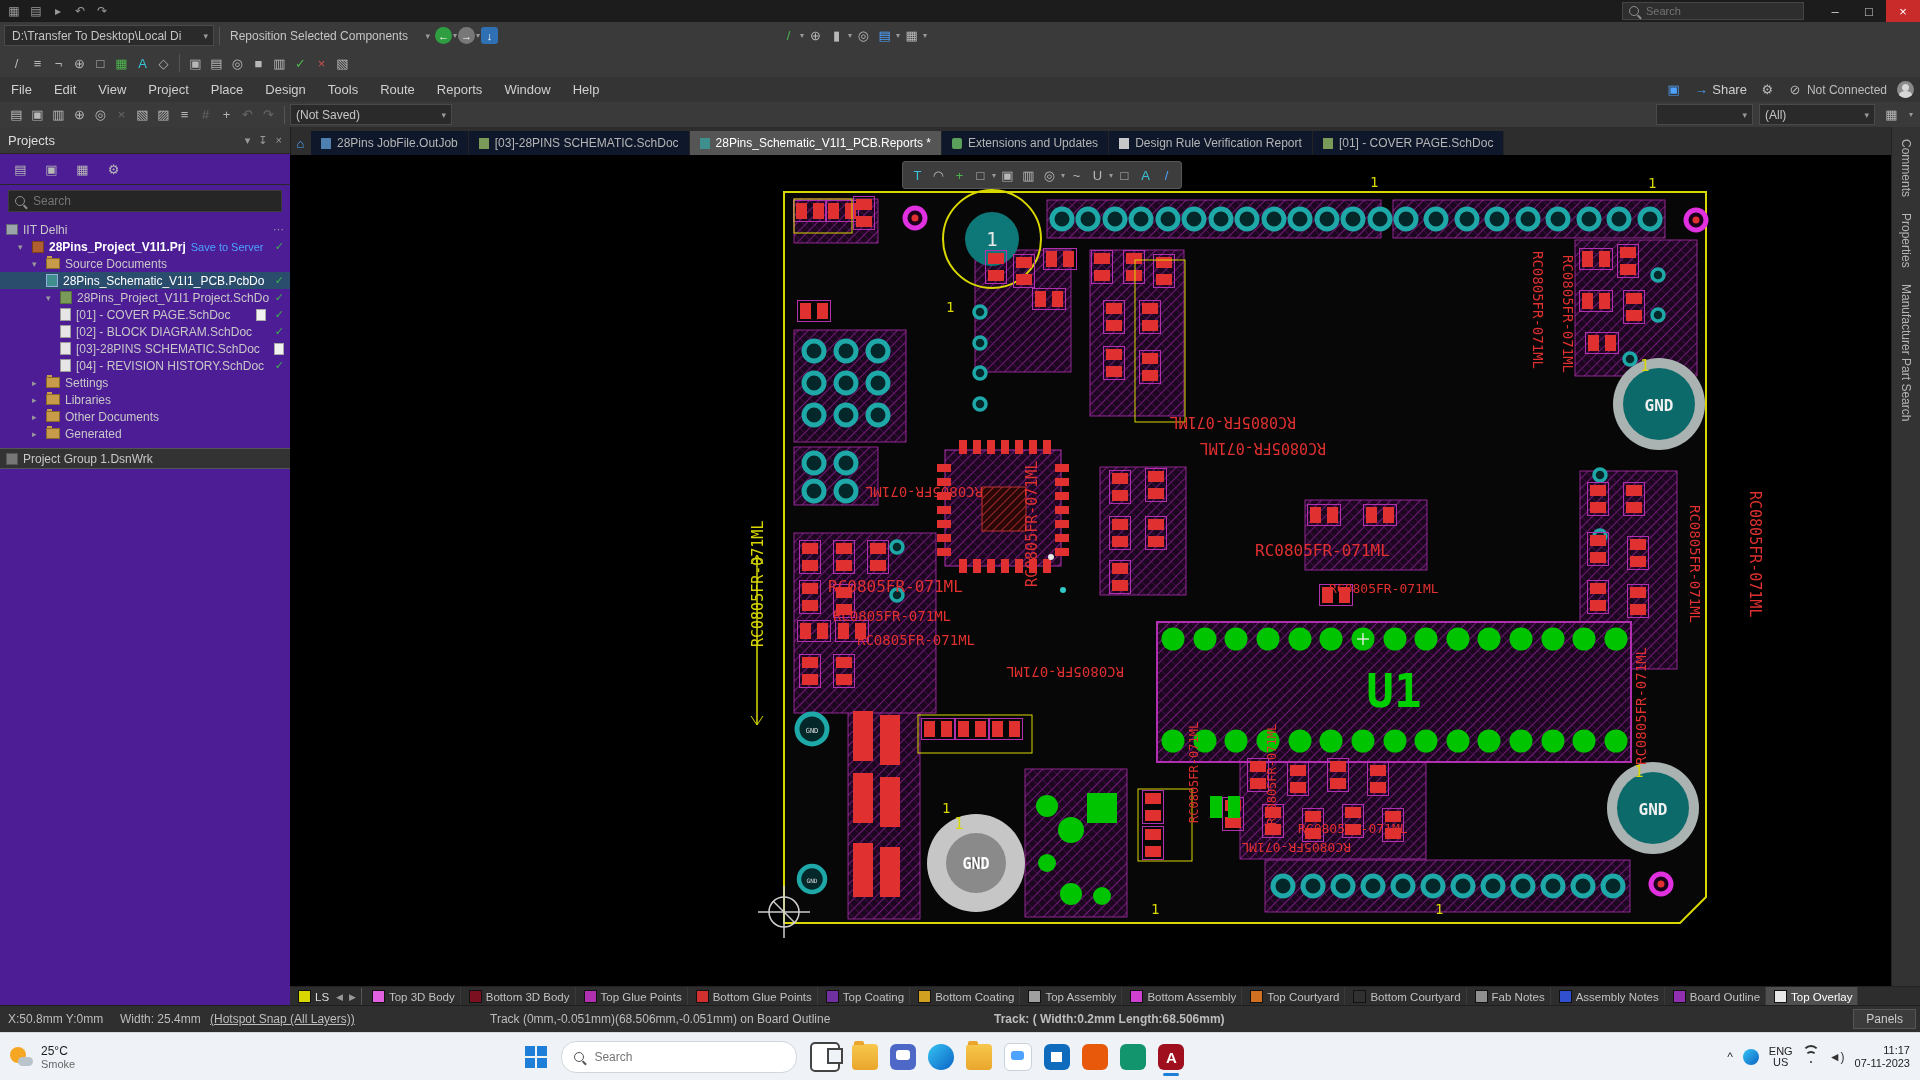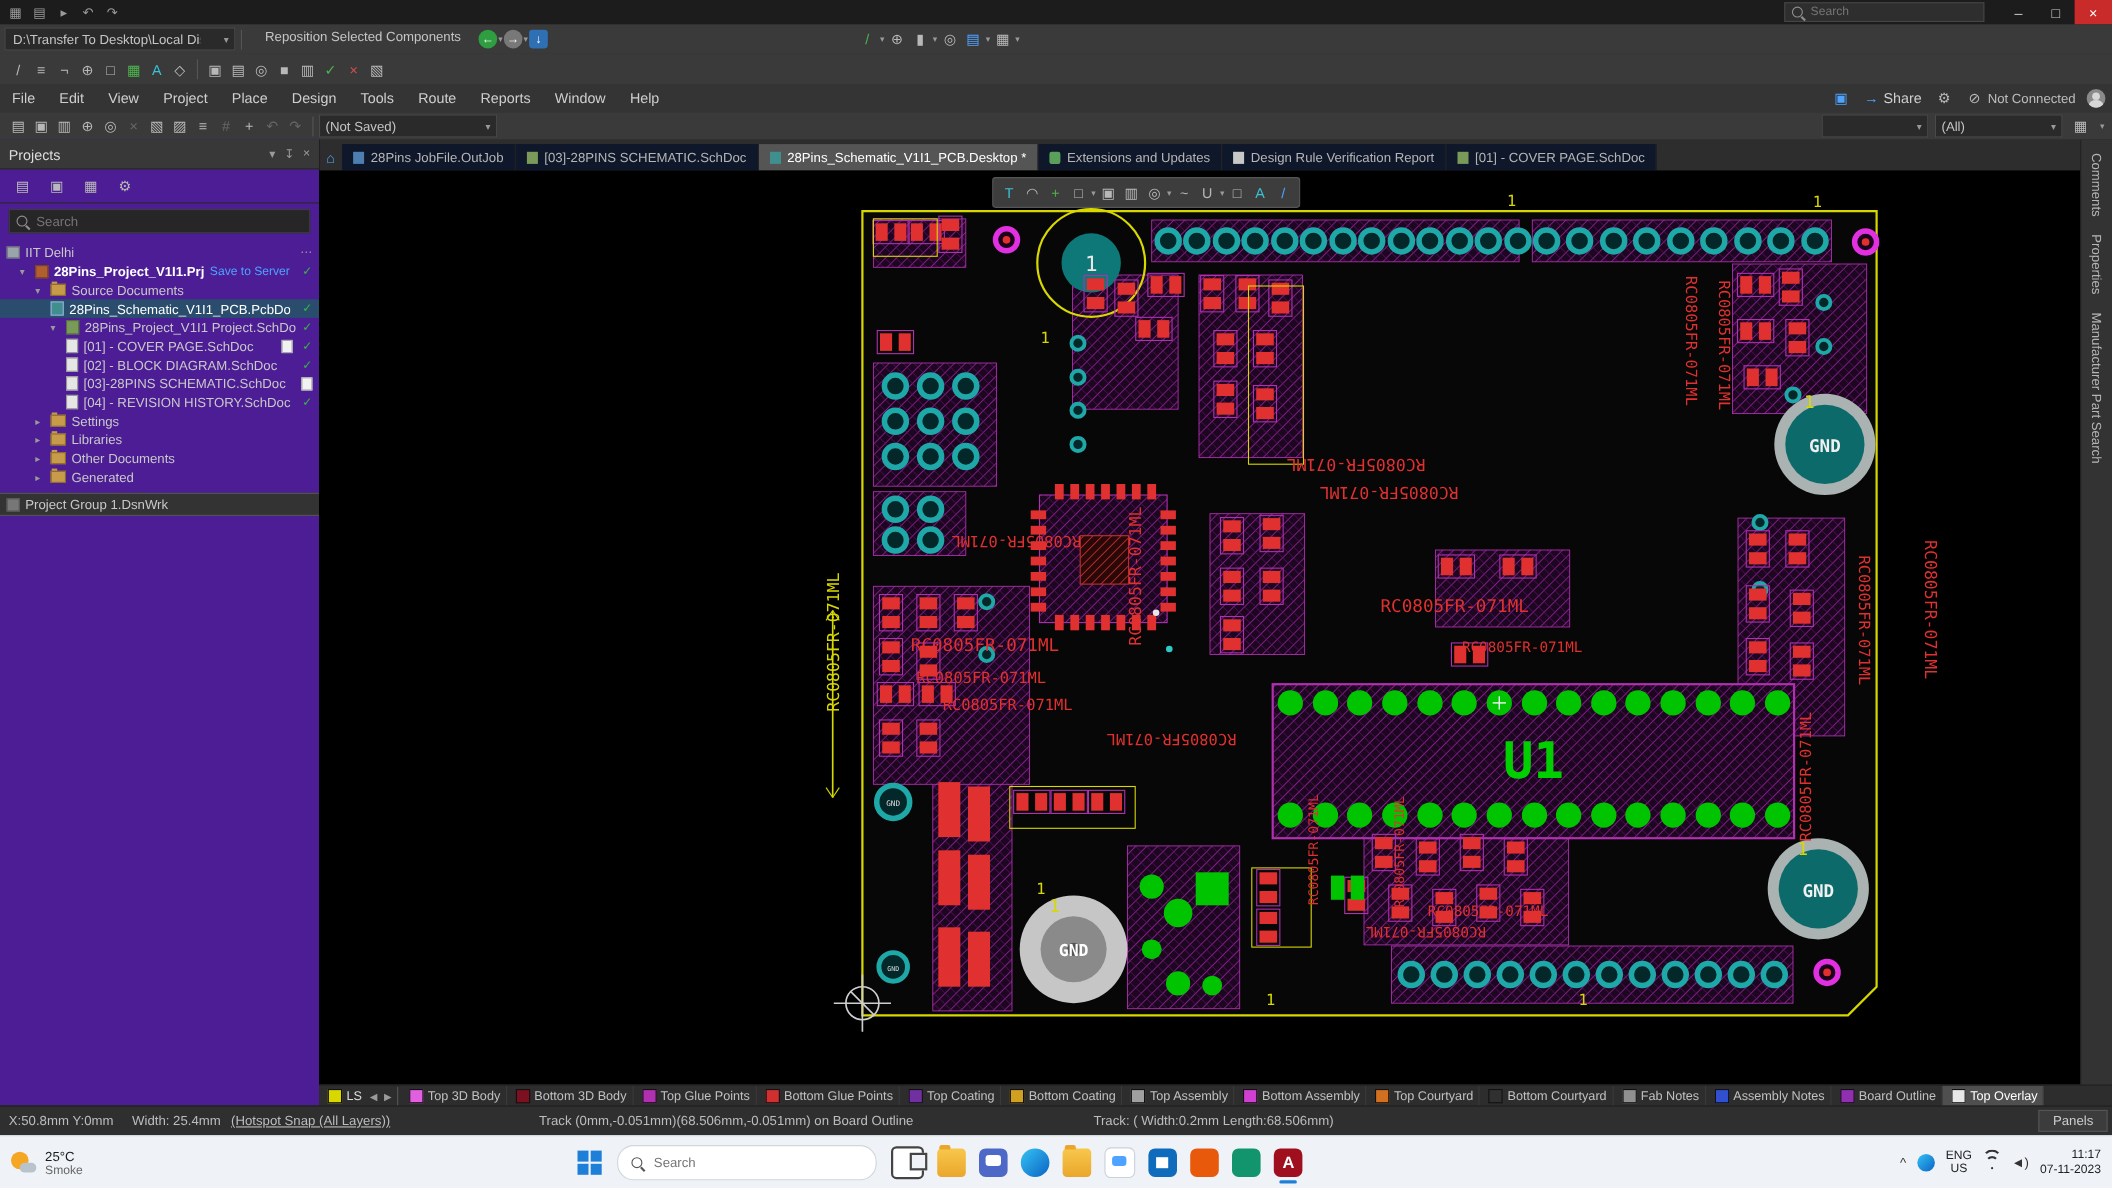--- a/index.html
+++ b/index.html
@@ -152,21 +152,21 @@
       <span class="winbtn close">×</span>
     </div>
   </div>
 
   <div class="row2">
     <div class="combo" style="width:198px;">
       <input style="background: transparent; border: 0px; outline: 0px; color: rgb(197, 197, 197); font-size: 12px; width: 170px; font-family: &quot;Liberation Sans&quot;, sans-serif;" value="D:\Transfer To Desktop\Local Disk\">
       <span class="arr">▾</span>
     </div>
     <div class="vsep"></div>
-    <div class="combo" style="width:200px;border:0;background:transparent;flex-direction:column;">
+    <div class="combo" style="width:200px;border:0;background:transparent;">
       <span>Reposition Selected Components</span>
       <span class="arr">▾</span>
     </div>
     <span class="circbtn" style="background:#2e9e40;">←</span>
     <span class="mini-arr">▾</span>
     <span class="circbtn" style="background:#787878;">→</span>
     <span class="mini-arr">▾</span>
     <span class="circbtn" style="background:#2f6fb4;border-radius:3px;">↓</span>
     <div class="abs" style="left:778px;display:flex;align-items:center;">
       <span class="ticon gn">/</span>
@@ -267,21 +267,21 @@
     <div class="dtab">
       <span class="dico" style="background:#4d7fb0;"></span>
       <span>28Pins JobFile.OutJob</span>
     </div>
     <div class="dtab">
       <span class="dico" style="background:#7a9a5a;"></span>
       <span>[03]-28PINS SCHEMATIC.SchDoc</span>
     </div>
     <div class="dtab active">
       <span class="dico" style="background:#3f8f8f;"></span>
-      <span>28Pins_Schematic_V1I1_PCB.Desktop *</span>
+      <span>28Pins_Schematic_V1I1_PCB.Reports *</span>
     </div>
     <div class="dtab">
       <span class="dico" style="background:#5aa05a;border-radius:2px;"></span>
       <span>Extensions and Updates</span>
     </div>
     <div class="dtab">
       <span class="dico" style="background:#c8c8c8;"></span>
       <span>Design Rule Verification Report</span>
     </div>
     <div class="dtab">
@@ -853,21 +853,21 @@
         <span class="lchip" style="background-color: rgb(232, 232, 232);"></span>
         <span>Top Overlay</span>
       </div>
   </div>
 
   <div class="statusbar">
     <span style="left:8px;">X:50.8mm Y:0mm</span>
     <span style="left:120px;">Width: 25.4mm</span>
     <span style="left:210px;text-decoration:underline;">(Hotspot Snap (All Layers))</span>
     <span style="left:490px;">Track (0mm,-0.051mm)(68.506mm,-0.051mm) on Board Outline</span>
-    <span style="left:994px;">Track: ( Width:0.2mm Length:68.506mm)</span>
+    <span style="left:994px;font-weight:bold;">Track: ( Width:0.2mm Length:68.506mm)</span>
     <span class="panelsbtn" style="top:3px;">Panels</span>
   </div>
 
   <div class="taskbar">
     <div class="weather">
       <span class="wicon"></span>
       <span>
         <div class="wtemp">25°C</div>
         <div class="wdesc">Smoke</div>
       </span>

